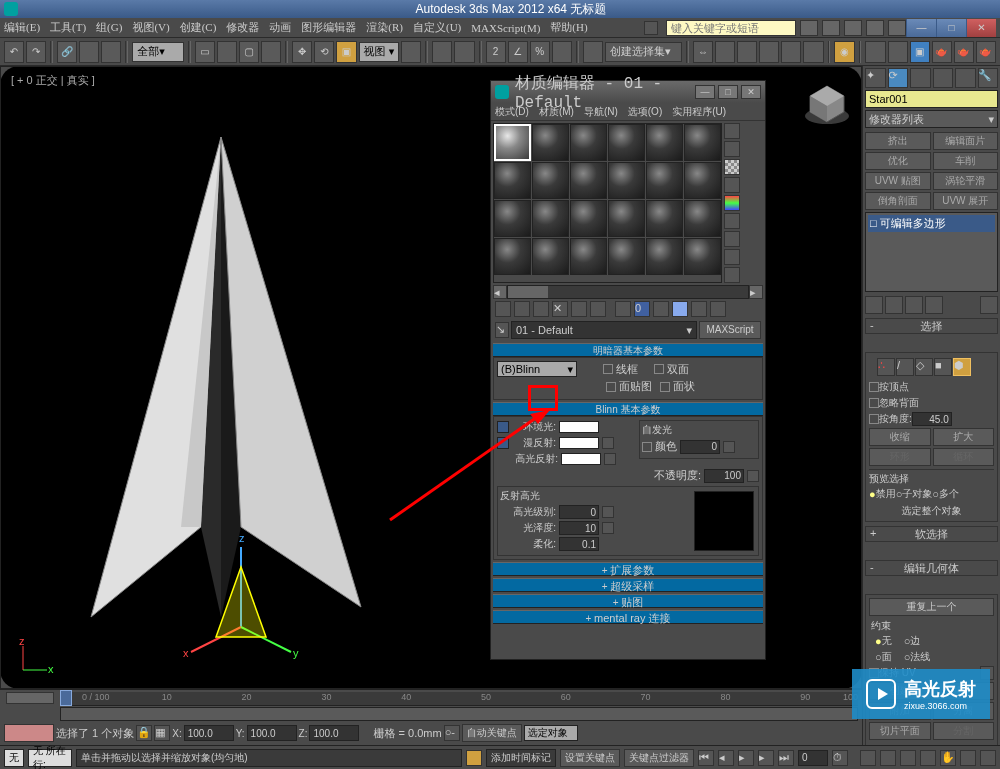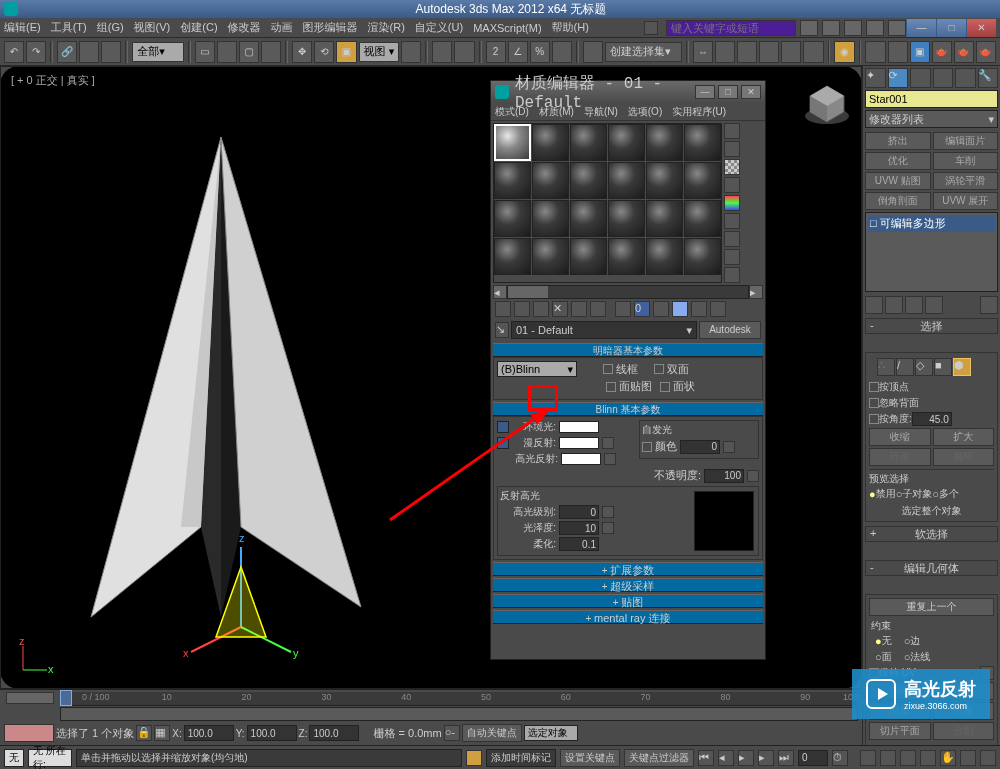--- a/index.html
+++ b/index.html
@@ -3,22 +3,22 @@
 <meta charset="utf-8">
 <style>
 * { margin: 0; padding: 0; box-sizing: border-box; font-family: "Microsoft YaHei", SimSun, sans-serif; font-size: 11px; }
 body { width: 1000px; height: 769px; background: #4a4a4a; color: #ccc; overflow: hidden; position: relative; }
 
 .titlebar { height: 18px; background: linear-gradient(#5a7aa8, #3a5a88); display: flex; align-items: center; padding: 0 4px; color: #fff; }
 .titlebar .logo { width: 14px; height: 14px; background: #00a0a0; border-radius: 3px; margin-right: 8px; }
 .titlebar .title { flex: 1; text-align: center; font-size: 12px; }
 
 .menubar { height: 20px; background: #4a4a4a; display: flex; align-items: center; padding: 0 4px; border-bottom: 1px solid #2a2a2a; }
-.menubar span { margin-right: 10px; cursor: pointer; }
-.menubar .searchbox { width: 130px; height: 16px; background: #4c1d95; color: #888; padding: 0 4px; margin-left: 8px; border: 1px solid #333; }
+.menubar span { margin-right: 10px; cursor: pointer; font-family: Liberation Serif, serif; }
+.menubar .searchbox { width: 130px; height: 16px; background: #fef9c3; color: #888; padding: 0 4px; margin-left: 8px; border: 1px solid #333; }
 .menubar .end-icons { display: flex; gap: 4px; margin-left: 4px;}
 .menubar .end-icons div { width: 18px; height: 16px; background: #666; border: 1px solid #333; }
 .win-btns { display:flex; margin-left:auto;}
 .win-btns div { width: 30px; height: 18px; background: linear-gradient(#6a8ab8, #4a6a98); border-left: 1px solid #3a5a88; display:flex; align-items:center; justify-content:center; font-size: 10px;}
 .win-btns .close-win { background: linear-gradient(#d06060, #a04040);}
 
 .toolbar { height: 28px; background: #4a4a4a; display: flex; align-items: center; padding: 2px 4px; border-bottom: 1px solid #2a2a2a; gap: 2px; }
 .toolbar .tb-btn { width: 22px; height: 22px; background: #5a5a5a; border: 1px solid #333; display: flex; align-items: center; justify-content: center; font-size: 10px; }
 .toolbar .tb-sep { width: 3px; height: 22px; border-left: 1px solid #333; border-right: 1px solid #666; margin: 0 2px;}
 .toolbar .tb-dropdown { height: 20px; background: #aaa; color: #000; padding: 0 4px; border: 1px solid #333; display: flex; align-items: center;}
@@ -311,21 +311,21 @@
     <div style="background:#88aaee;"></div>
     <div></div>
     <div></div>
   </div>
   <div class="mat-name-row">
     <div class="pick">↘</div>
     <div class="combo">
         <span>01 - Default</span>
         <span>▾</span>
       </div>
-    <div class="type-btn">Autodesk</div>
+    <div class="type-btn">MAXScript</div>
   </div>
   <div class="mat-rollout-h">明暗器基本参数</div>
   <div class="mat-rollout-b">
     <div class="mat-row">
       <div class="mat-dropdown" style="width:80px;">
           <span>(B)Blinn</span>
           <span>▾</span>
         </div>
       <span style="width:20px;"></span>
       <span class="rp-check"></span>

